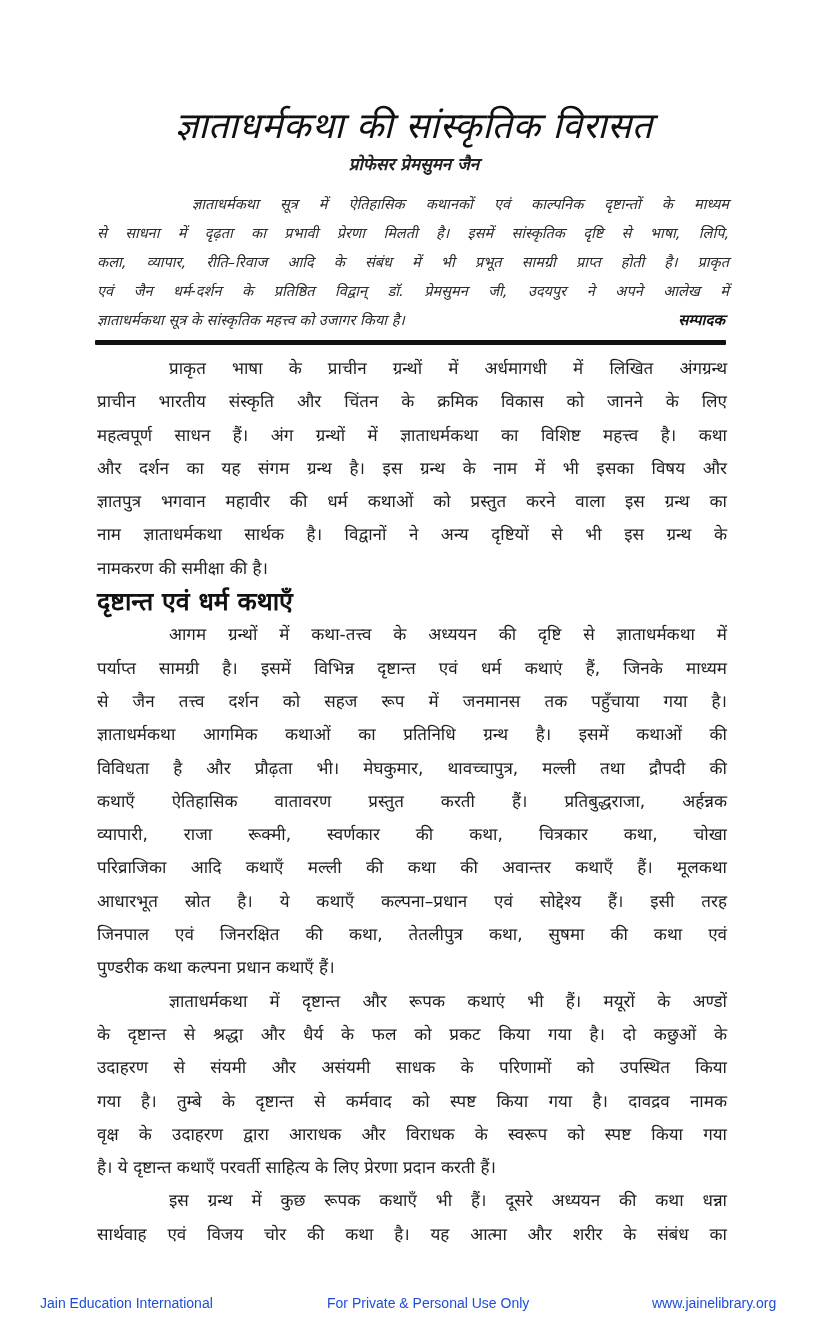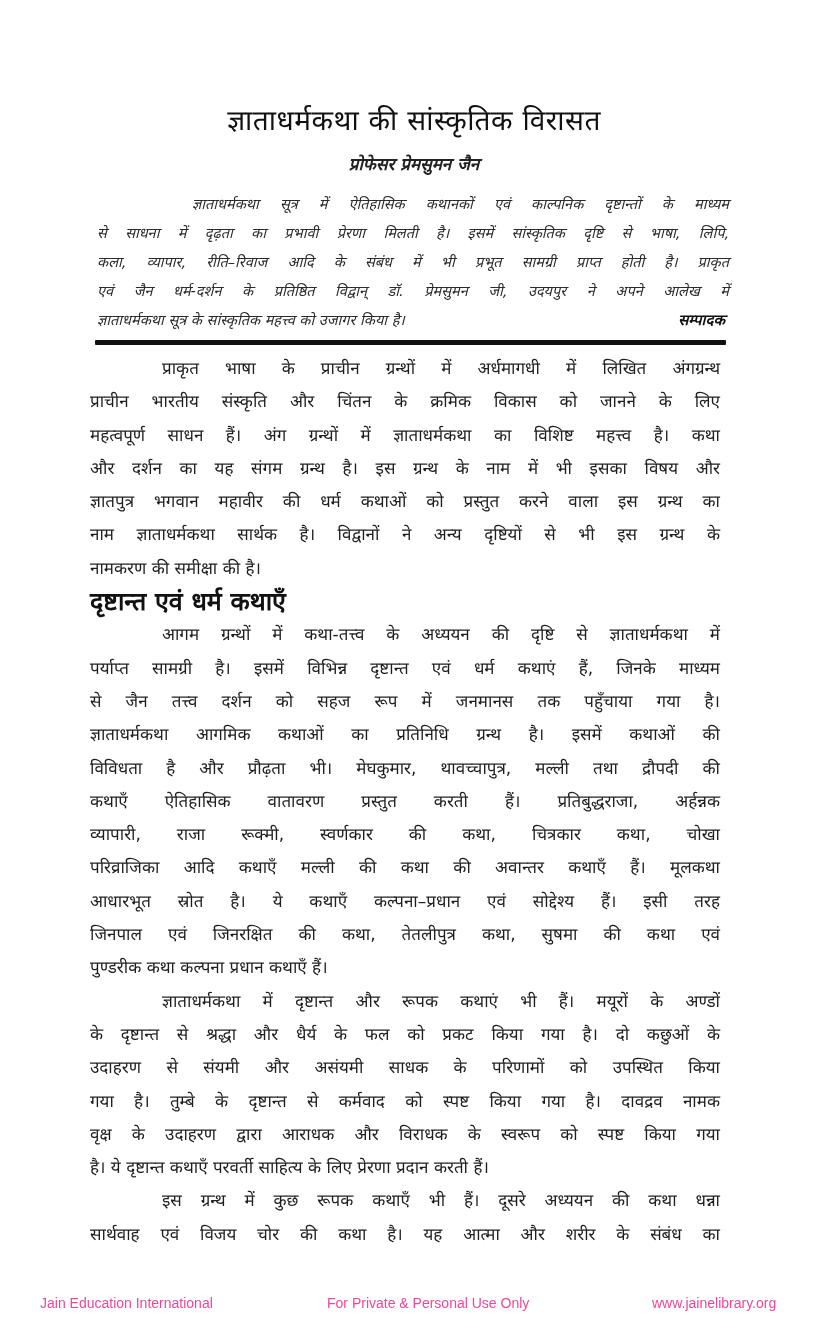--- a/index.html
+++ b/index.html
@@ -4,21 +4,21 @@
 <style>
   html, body { margin: 0; padding: 0; background: #ffffff; }
   body {
     width: 828px; height: 1338px; position: relative; overflow: hidden;
     font-family: "DejaVu Sans", "Liberation Sans", sans-serif;
     color: #1a1a1a;
   }
   .page { position: absolute; left: 0; top: 0; width: 828px; height: 1338px; }
   .title {
     position: absolute; left: 0; width: 828px; top: 100px;
-    text-align: center; font-size: 28px; 
+    text-align: center; font-size: 36px; font-style: italic;
     font-family: "DejaVu Serif", serif; color: #111; letter-spacing: 0.5px;
   }
   .author {
     position: absolute; left: 0; width: 828px; top: 152px;
     text-align: center; font-size: 17px; font-style: italic; font-weight: bold;
     font-family: "DejaVu Serif", serif; color: #222;
   }
   .abstract { position: absolute; left: 97px; top: 190px; width: 632px; font-style: italic; }
   .abstract .ln {
     height: 29px; line-height: 29px; font-size: 14.5px; color: #2a2a2a;
@@ -26,33 +26,33 @@
   }
   .abstract .ln.first { padding-left: 95px; }
   .abstract .ln.last { text-align-last: left; position: relative; }
   .editor {
     position: absolute; right: 4px; top: 0; font-weight: bold; font-size: 15px; color: #111;
   }
   .rule {
     position: absolute; left: 95px; top: 340px; width: 631px; height: 5px;
     background: #111; border-radius: 1px;
   }
-  .body { position: absolute; left: 90px; top: 352px; width: 630px; }
+  .body { position: absolute; left: 97px; top: 352px; width: 630px; }
   .body .ln {
     height: 33.3px; line-height: 33.3px; font-size: 17px; color: #1e1e1e;
     white-space: nowrap; text-align: justify; text-align-last: justify;
   }
   .body .ln.indent { padding-left: 72px; }
   .body .ln.end { text-align-last: left; }
   .body .heading {
     height: 33.3px; line-height: 33.3px; font-size: 25px; font-weight: bold; color: #111;
   }
   .footer {
     position: absolute; top: 1295px; left: 0; width: 660px; height: 24px;
-    font-family: "Liberation Sans", sans-serif; font-size: 14px; color: #ec4899;
+    font-family: "Liberation Sans", sans-serif; font-size: 14px; color: #1d4ed8;
   }
   .footer span { position: absolute; top: 0; }
   .f1 { left: 40px; }
   .f2 { left: 327px; }
   .f3 { left: 652px; text-align: right; }
 </style>
 </head>
 <body>
 
 <div class="page">

